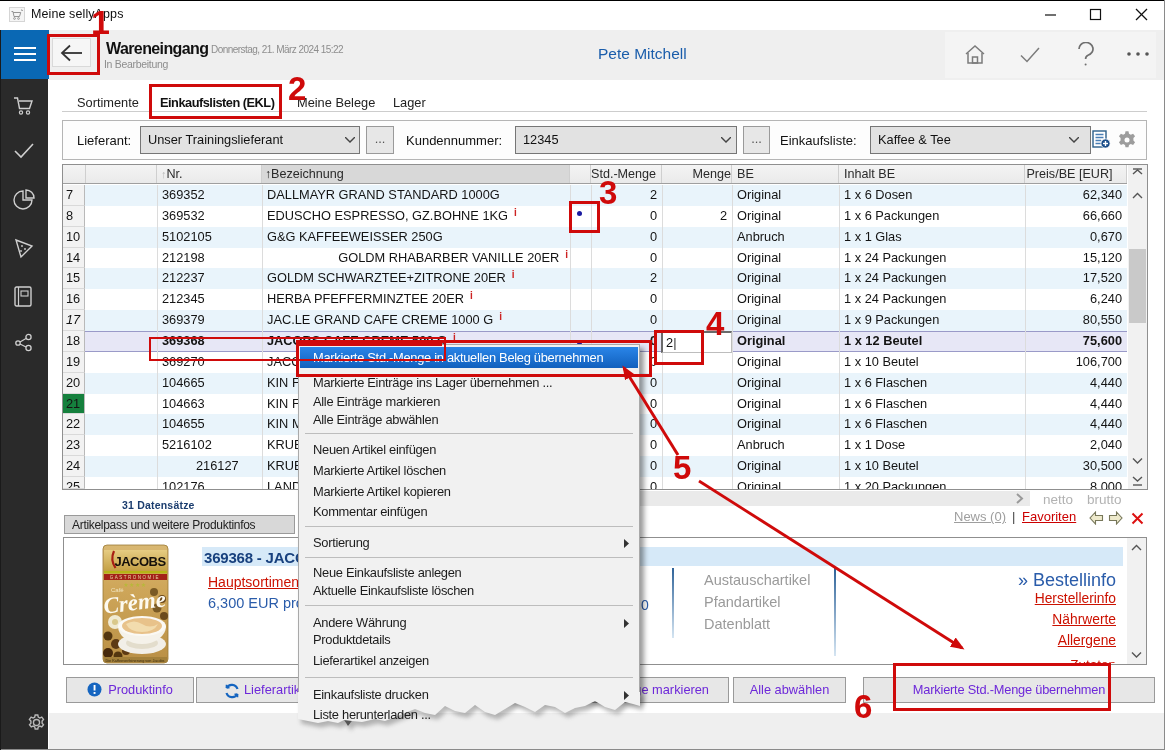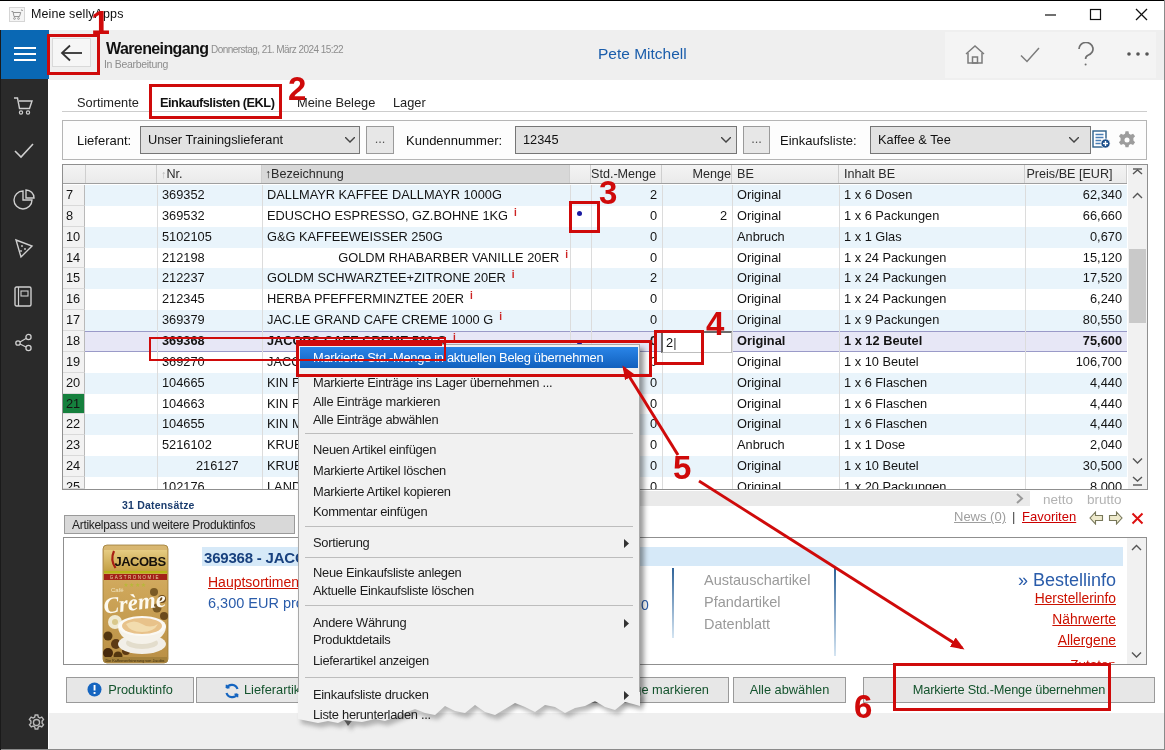--- a/index.html
+++ b/index.html
@@ -2,21 +2,21 @@
 <html><head><meta charset="utf-8">
 <style>
 html,body{margin:0;padding:0;}
 body{width:1165px;height:750px;overflow:hidden;font-family:"Liberation Sans",sans-serif;background:#fff;position:relative;}
 .a{position:absolute;}
 .tx{position:absolute;white-space:nowrap;}
 .red-box{position:absolute;border:3px solid #cf0a0a;}
 .rnum{position:absolute;color:#cf0a0a;font-weight:bold;font-size:33px;font-family:"Liberation Sans",sans-serif;}
 .ddn{position:absolute;height:28px;background:#e2e2e2;border:1px solid #767676;font-size:12.8px;color:#111;line-height:26px;padding-left:7px;box-sizing:border-box;}
 .chev{position:absolute;width:10px;height:6px;}
-.btn{position:absolute;background:#e7e7e7;border:1px solid #9a9a9a;box-sizing:border-box;font-size:12.8px;color:#14532d;text-align:center;}
+.btn{position:absolute;background:#e7e7e7;border:1px solid #9a9a9a;box-sizing:border-box;font-size:12.8px;color:#6d28d9;text-align:center;}
 .mi{position:absolute;left:15px;font-size:12.9px;letter-spacing:-0.3px;color:#1c1c1c;white-space:nowrap;}
 .sep{position:absolute;left:8px;right:8px;height:1px;background:#bdbdbd;}
 .cell{position:absolute;font-size:12.8px;color:#141414;line-height:20.9px;white-space:nowrap;overflow:hidden;}
 .hc{position:absolute;top:0;height:19px;background:linear-gradient(#f4f4f4,#e9e9e9);border-right:1px solid #cfcfcf;box-sizing:border-box;font-size:12.6px;color:#2a2a2a;line-height:19px;white-space:nowrap;}
 </style></head><body>
 
 <div class="a" style="left:0;top:0;width:1165px;height:30px;background:#ffffff;border-top:1px solid #000;box-sizing:border-box;"></div>
 <svg class="a" style="left:9px;top:7px" width="16" height="15" viewBox="0 0 16 15">
  <rect x="0.5" y="0.5" width="15" height="14" fill="#f5f5f5" stroke="#d5d5d5"></rect>
  <path d="M2.5 4.5 h1.5 l1 5 h5.5 l1.2 -4 h-7.5 M12 3 q1.5 -0.5 1.5 1" fill="none" stroke="#8a8a8a" stroke-width="0.9"></path>
@@ -149,21 +149,21 @@
 <div class="hc" style="top:165px;left:570px;width:21px;padding-left:5px;box-sizing:border-box;"></div>
 <div class="hc" style="top:165px;left:591px;width:71px;text-align:right;padding-right:5px;box-sizing:border-box;">Std.-Menge</div>
 <div class="hc" style="top:165px;left:662px;width:70px;text-align:right;box-sizing:border-box;">Menge</div>
 <div class="hc" style="top:165px;left:732px;width:107px;padding-left:5px;box-sizing:border-box;">BE</div>
 <div class="hc" style="top:165px;left:839px;width:186px;padding-left:5px;box-sizing:border-box;">Inhalt BE</div>
 <div class="hc" style="top:165px;left:1025px;width:102px;text-align:center;padding-right:12px;box-sizing:border-box;">Preis/BE [EUR]</div>
 <div class="a" style="left:63px;top:183px;width:1064px;height:1px;background:#9f9f9f;"></div>
 <div class="a" style="left:63px;top:185.0px;width:1064px;height:20.9px;background:#e9f4fb;"></div>
 <div class="cell" style="left:63px;top:185.0px;width:22px;height:20.9px;background:#f2f2f2;border-right:1px solid #b9b9b9;border-bottom:1px solid #d9d9d9;padding-left:3px;box-sizing:border-box;">7</div>
 <div class="cell" style="left:162px;top:185.0px;width:95px;height:20.9px;">369352</div>
-<div class="cell" style="left:267px;top:185.0px;width:300px;height:20.9px;">DALLMAYR KAFFEE DALLMAYR 1000G</div>
+<div class="cell" style="left:267px;top:185.0px;width:300px;height:20.9px;">DALLMAYR GRAND STANDARD 1000G</div>
 <div class="cell" style="left:591px;top:185.0px;width:66px;height:20.9px;text-align:right;">2</div>
 <div class="cell" style="left:737px;top:185.0px;width:100px;height:20.9px;">Original</div>
 <div class="cell" style="left:844px;top:185.0px;width:178px;height:20.9px;">1 x 6 Dosen</div>
 <div class="cell" style="left:1025px;top:185.0px;width:97px;height:20.9px;text-align:right;">62,340</div>
 <div class="a" style="left:63px;top:205.9px;width:1064px;height:20.9px;background:#ffffff;"></div>
 <div class="cell" style="left:63px;top:205.9px;width:22px;height:20.9px;background:#f2f2f2;border-right:1px solid #b9b9b9;border-bottom:1px solid #d9d9d9;padding-left:3px;box-sizing:border-box;">8</div>
 <div class="cell" style="left:162px;top:205.9px;width:95px;height:20.9px;">369532</div>
 <div class="cell" style="left:267px;top:205.9px;width:300px;height:20.9px;">EDUSCHO ESPRESSO, GZ.BOHNE 1KG<span style="color:#cc2222;font-size:10px;font-weight:bold;position:relative;top:-4px;margin-left:6px;">i</span></div>
 <div class="cell" style="left:591px;top:205.9px;width:66px;height:20.9px;text-align:right;">0</div>
 <div class="cell" style="left:662px;top:205.9px;width:65px;height:20.9px;text-align:right;">2</div>
@@ -196,21 +196,21 @@
 <div class="cell" style="left:1025px;top:268.4px;width:97px;height:20.9px;text-align:right;">17,520</div>
 <div class="a" style="left:63px;top:289.3px;width:1064px;height:20.9px;background:#ffffff;"></div>
 <div class="cell" style="left:63px;top:289.3px;width:22px;height:20.9px;background:#f2f2f2;border-right:1px solid #b9b9b9;border-bottom:1px solid #d9d9d9;padding-left:3px;box-sizing:border-box;">16</div>
 <div class="cell" style="left:162px;top:289.3px;width:95px;height:20.9px;">212345</div>
 <div class="cell" style="left:267px;top:289.3px;width:300px;height:20.9px;">HERBA PFEFFERMINZTEE 20ER<span style="color:#cc2222;font-size:10px;font-weight:bold;position:relative;top:-4px;margin-left:6px;">i</span></div>
 <div class="cell" style="left:591px;top:289.3px;width:66px;height:20.9px;text-align:right;">0</div>
 <div class="cell" style="left:737px;top:289.3px;width:100px;height:20.9px;">Original</div>
 <div class="cell" style="left:844px;top:289.3px;width:178px;height:20.9px;">1 x 24 Packungen</div>
 <div class="cell" style="left:1025px;top:289.3px;width:97px;height:20.9px;text-align:right;">6,240</div>
 <div class="a" style="left:63px;top:310.1px;width:1064px;height:20.9px;background:#e9f4fb;"></div>
-<div class="cell" style="left:63px;top:310.1px;width:22px;height:20.9px;background:#f2f2f2;border-right:1px solid #b9b9b9;border-bottom:1px solid #d9d9d9;padding-left:3px;box-sizing:border-box;">17</div>
+<div class="cell" style="left:63px;top:310.1px;width:22px;height:20.9px;background:#f2f2f2;border-right:1px solid #b9b9b9;border-bottom:1px solid #d9d9d9;padding-left:3px;box-sizing:border-box;font-style:italic;">17</div>
 <div class="cell" style="left:162px;top:310.1px;width:95px;height:20.9px;">369379</div>
 <div class="cell" style="left:267px;top:310.1px;width:300px;height:20.9px;">JAC.LE GRAND CAFE CREME 1000 G<span style="color:#cc2222;font-size:10px;font-weight:bold;position:relative;top:-4px;margin-left:6px;">i</span></div>
 <div class="cell" style="left:591px;top:310.1px;width:66px;height:20.9px;text-align:right;">0</div>
 <div class="cell" style="left:737px;top:310.1px;width:100px;height:20.9px;">Original</div>
 <div class="cell" style="left:844px;top:310.1px;width:178px;height:20.9px;">1 x 9 Packungen</div>
 <div class="cell" style="left:1025px;top:310.1px;width:97px;height:20.9px;text-align:right;">80,550</div>
 <div class="a" style="left:63px;top:331.0px;width:1064px;height:20.9px;background:#e7e7f6;"></div>
 <div class="a" style="left:63px;top:330.5px;width:1064px;height:1px;background:#9a9ac8;"></div>
 <div class="a" style="left:63px;top:350.9px;width:1064px;height:1px;background:#9a9ac8;"></div>
 <div class="cell" style="left:63px;top:331.0px;width:22px;height:20.9px;background:#f2f2f2;border-right:1px solid #b9b9b9;border-bottom:1px solid #d9d9d9;padding-left:3px;box-sizing:border-box;">18</div>

